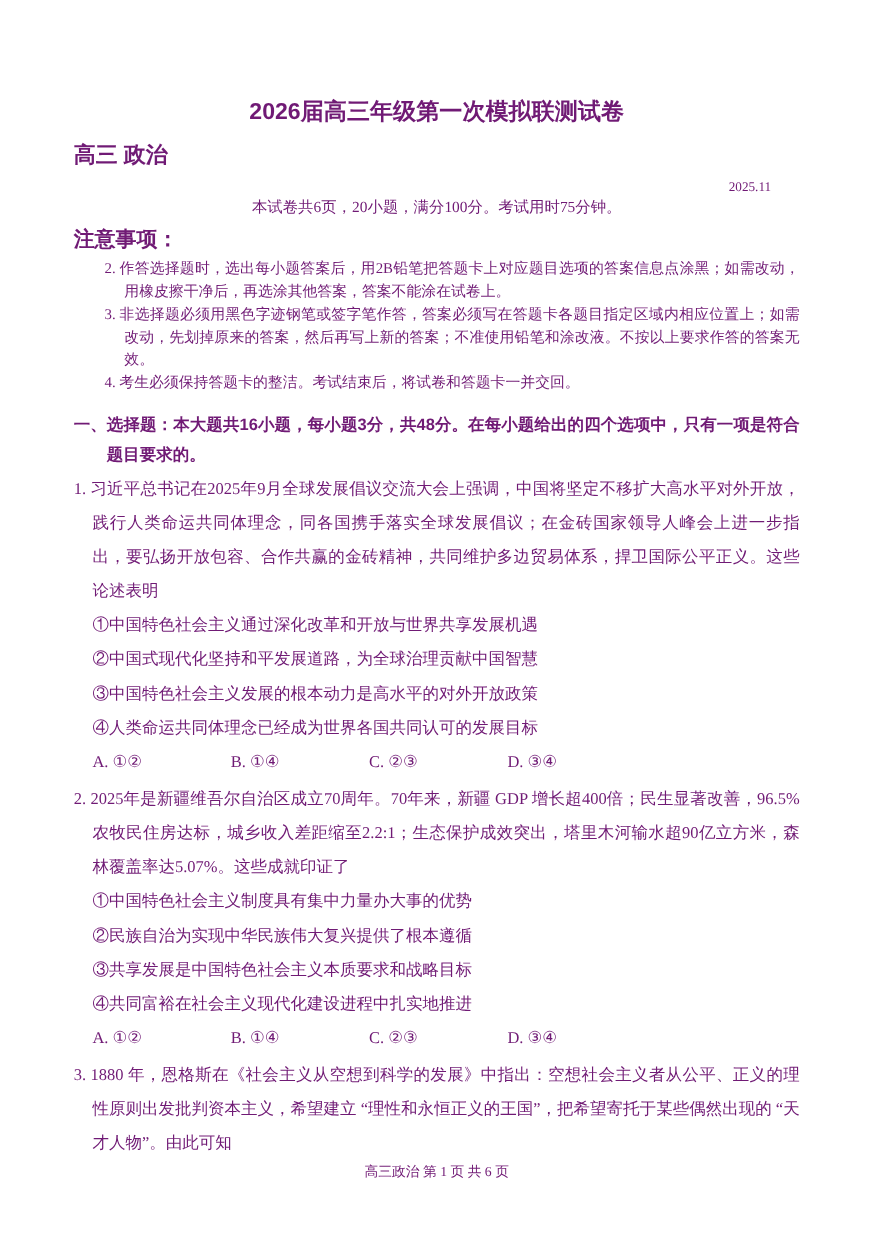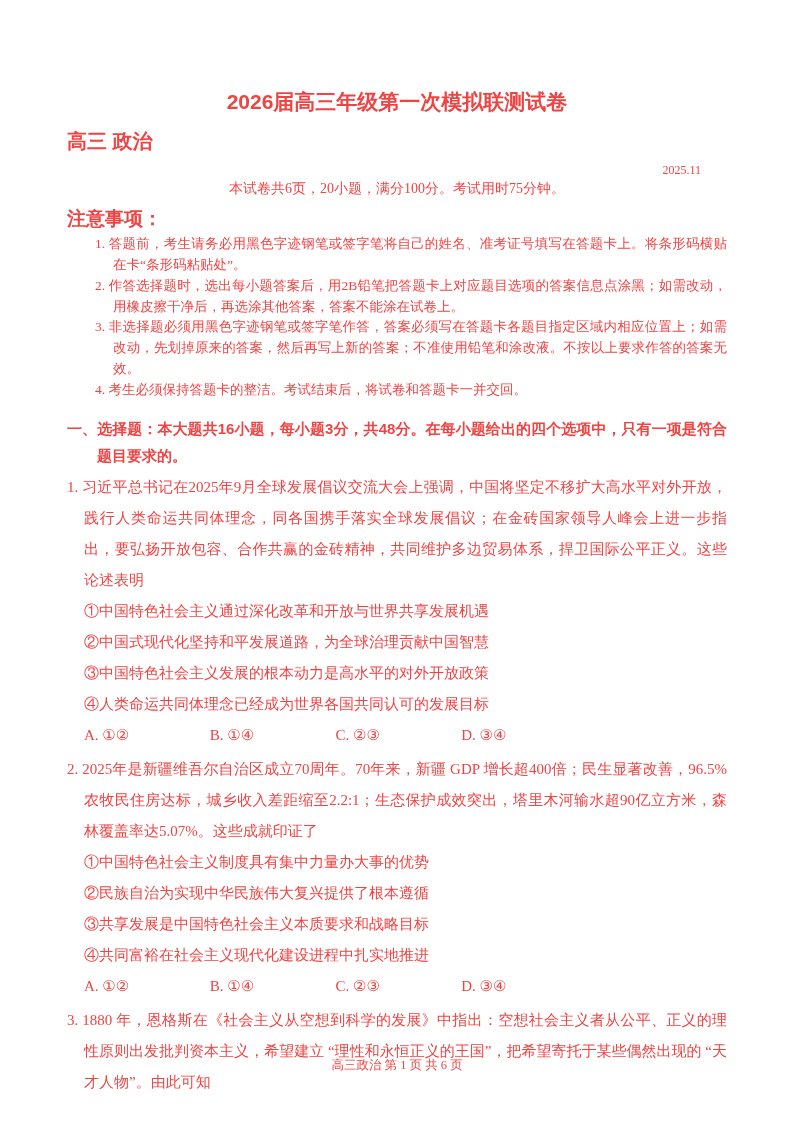--- a/index.html
+++ b/index.html
@@ -3,21 +3,21 @@
 <meta charset="utf-8">
 <style>
   * { margin: 0; padding: 0; box-sizing: border-box; }
   html, body { background: #ffffff; }
   .page {
     position: relative;
     width: 794px;
     height: 1123px;
     margin: 0 auto;
     background: #ffffff;
-    color: #ef4444;
+    color: #701a75;
     padding: 88px 67px 0 67px;
     font-family: "Liberation Serif", "DejaVu Serif", serif;
     overflow: hidden;
   }
   .exam-title {
     text-align: center;
     font-family: "Liberation Sans", "DejaVu Sans", sans-serif;
     font-weight: bold;
     font-size: 21px;
     line-height: 1.3;
@@ -88,21 +88,20 @@
 
 <div class="page">
 
   <div class="exam-title">2026届高三年级第一次模拟联测试卷</div>
   <div class="exam-subject">高三 政治</div>
   <div class="exam-date">2025.11</div>
   <div class="exam-info">本试卷共6页，20小题，满分100分。考试用时75分钟。</div>
 
   <div class="notice-heading">注意事项：</div>
   <div class="notice-list">
-    <div class="notice-item">1. 答题前，考生请务必用黑色字迹钢笔或签字笔将自己的姓名、准考证号填写在答题卡上。将条形码横贴在卡“条形码粘贴处”。</div>
     <div class="notice-item">2. 作答选择题时，选出每小题答案后，用2B铅笔把答题卡上对应题目选项的答案信息点涂黑；如需改动，用橡皮擦干净后，再选涂其他答案，答案不能涂在试卷上。</div>
     <div class="notice-item">3. 非选择题必须用黑色字迹钢笔或签字笔作答，答案必须写在答题卡各题目指定区域内相应位置上；如需改动，先划掉原来的答案，然后再写上新的答案；不准使用铅笔和涂改液。不按以上要求作答的答案无效。</div>
     <div class="notice-item">4. 考生必须保持答题卡的整洁。考试结束后，将试卷和答题卡一并交回。</div>
   </div>
 
   <div class="section-heading">一、选择题：本大题共16小题，每小题3分，共48分。在每小题给出的四个选项中，只有一项是符合题目要求的。</div>
 
   <div class="question">
     <div class="question-stem">1. 习近平总书记在2025年9月全球发展倡议交流大会上强调，中国将坚定不移扩大高水平对外开放，践行人类命运共同体理念，同各国携手落实全球发展倡议；在金砖国家领导人峰会上进一步指出，要弘扬开放包容、合作共赢的金砖精神，共同维护多边贸易体系，捍卫国际公平正义。这些论述表明</div>
     <div class="question-option">①中国特色社会主义通过深化改革和开放与世界共享发展机遇</div>

